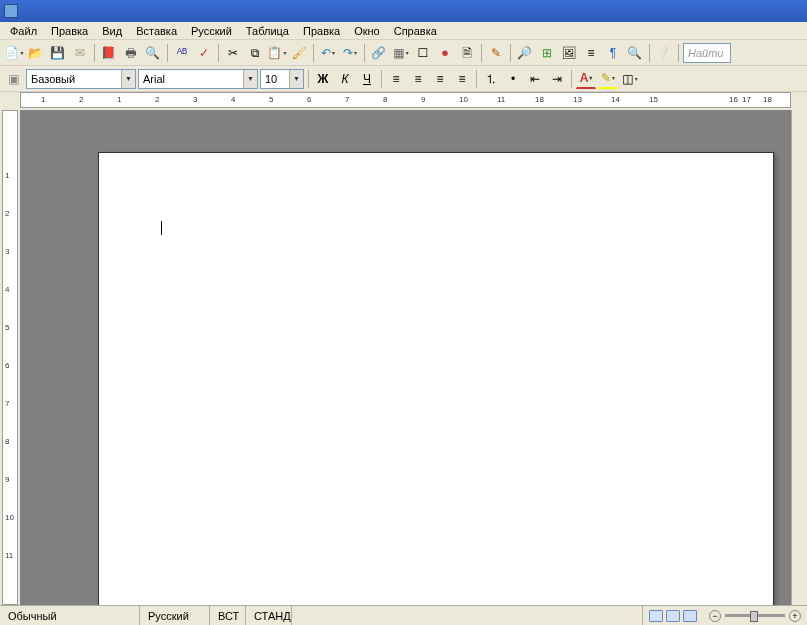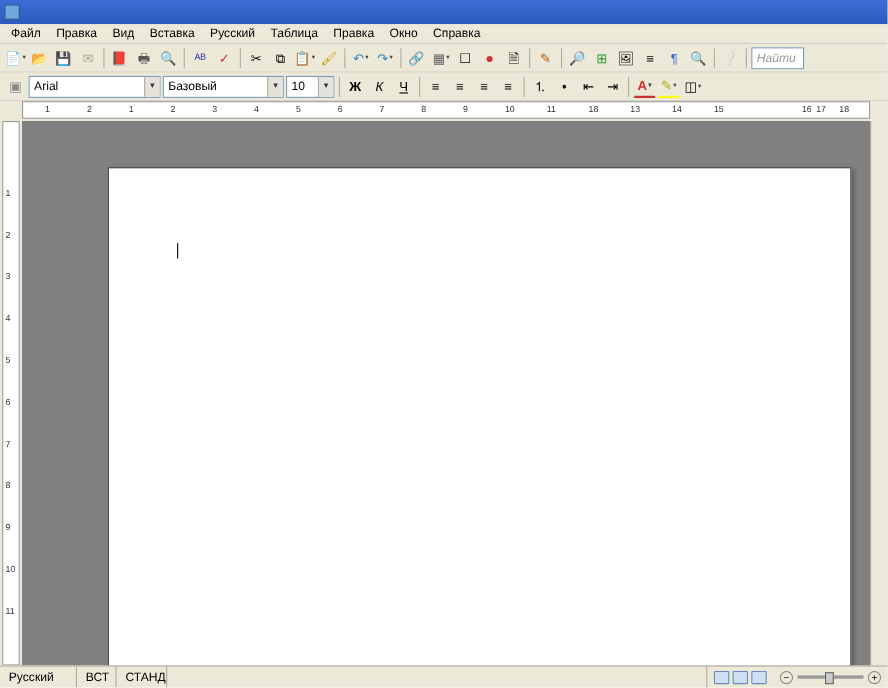--- a/index.html
+++ b/index.html
@@ -212,26 +212,26 @@
   <div class="tbtn ic" style="color:#36c;">¶</div>
   <div class="tbtn ic">🔍</div>
   <div class="sep"></div>
   <div class="tbtn ic" style="color:#36c; font-weight:bold;">❔</div>
   <div class="sep"></div>
   <div class="findbox">Найти</div>
 </div>
 
 <div class="toolbar">
   <div class="tbtn ic" style="color:#888;">▣</div>
+  <div class="combo" style="width:110px;">
+    <span class="val">Базовый</span>
+    <span class="arr">▼</span>
+  </div>
   <div class="combo" style="width:120px;">
     <span class="val">Arial</span>
-    <span class="arr">▼</span>
-  </div>
-  <div class="combo" style="width:110px;">
-    <span class="val">Базовый</span>
     <span class="arr">▼</span>
   </div>
   <div class="combo" style="width:44px;">
     <span class="val">10</span>
     <span class="arr">▼</span>
   </div>
   <div class="sep"></div>
   <div class="tbtn" style="font-weight:bold;">Ж</div>
   <div class="tbtn" style="font-style:italic;">К</div>
   <div class="tbtn" style="text-decoration:underline;">Ч</div>
@@ -296,20 +296,21 @@
   </div>
   <div class="docview">
     <div class="page">
       <div class="cursor"></div>
     </div>
   </div>
   <div class="scroll-v"></div>
 </div>
 
 <div class="statusbar">
+  <div class="cell" style="width:140px;">Обычный</div>
   <div class="cell" style="width:70px;">Русский</div>
   <div class="cell" style="width:36px;">ВСТ</div>
   <div class="cell" style="width:46px;text-align:center;">СТАНД</div>
   <div class="spacer"></div>
   <div class="zoom-icons">
     <div class="zi"></div>
     <div class="zi"></div>
     <div class="zi"></div>
   </div>
   <div class="zoom-slider">

